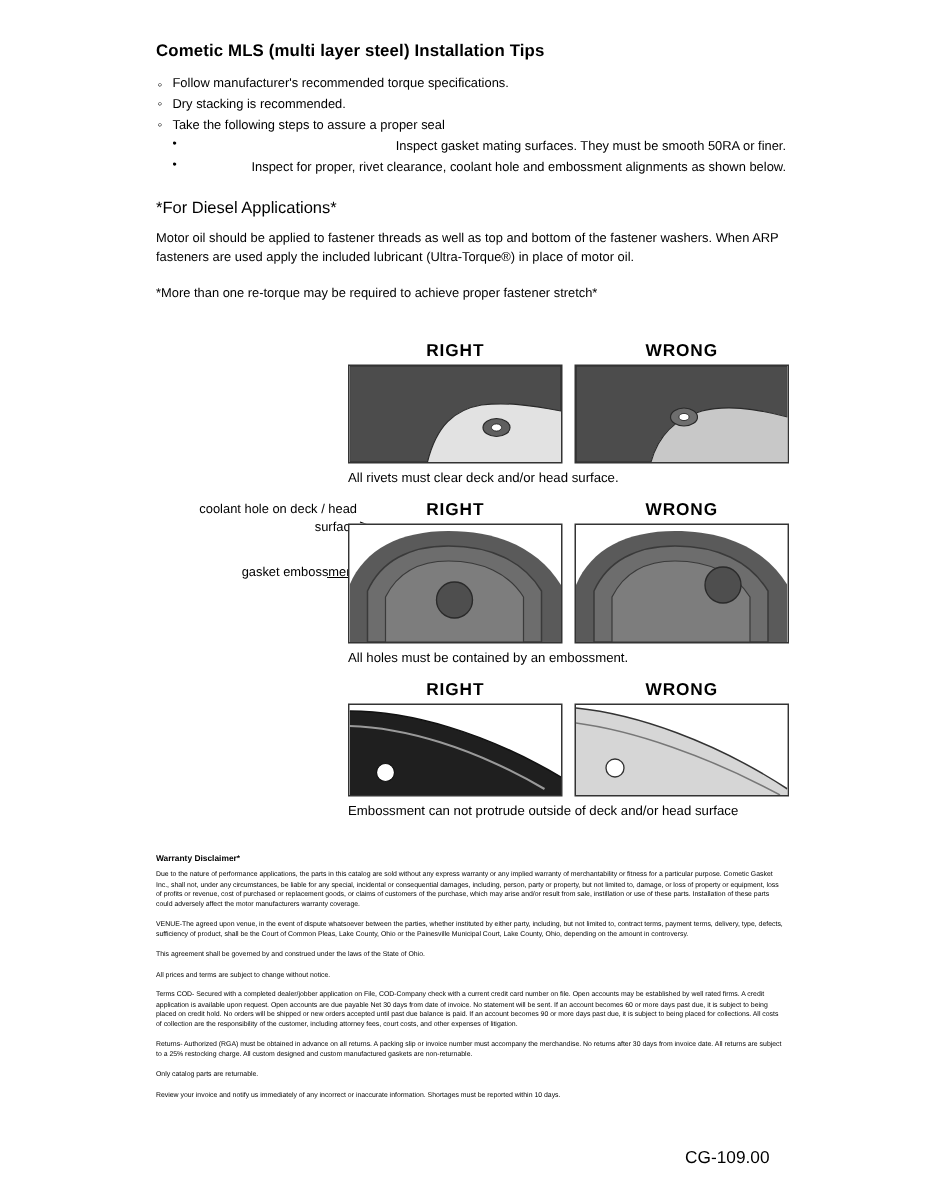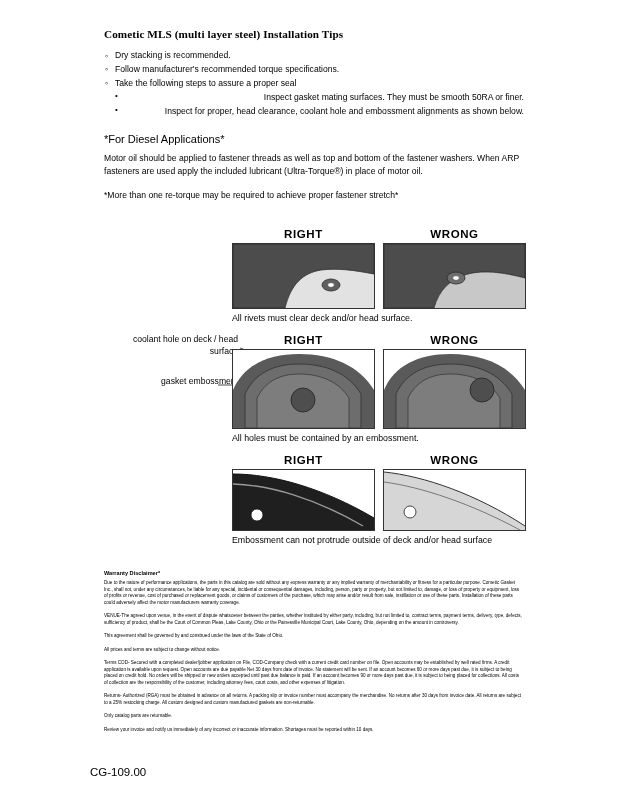--- a/index.html
+++ b/index.html
@@ -26,21 +26,20 @@
     position: absolute;
     left: 104px;
     top: 28px;
     width: 420px;
   }
   h1.title {
     font-size: 11.2px;
     font-weight: bold;
     margin: 0 0 9px 0;
     letter-spacing: 0.1px;
-    font-family: Liberation Serif, serif;
   }
   ul.bullets {
     list-style: none;
     margin: 0;
     padding: 0;
   }
   ul.bullets > li {
     font-size: 8.6px;
     line-height: 1.62;
     position: relative;
@@ -152,42 +151,42 @@
     font-size: 4.6px;
     line-height: 1.42;
     margin: 0 0 7px 0;
     text-align: left;
   }
   .docnum {
     position: absolute;
     left: 0;
     top: 766px;
     width: 513px;
-    text-align: left;
+    text-align: right;
     font-size: 11.5px;
     padding-left: 90px;
     box-sizing: border-box;
   }
 </style>
 </head>
 <body>
 
 <div class="page">
 
   <div class="content">
     <h1 class="title">Cometic MLS (multi layer steel) Installation Tips</h1>
 
     <ul class="bullets">
+      <li>Follow manufacturer's recommended torque specifications.</li>
       <li>Dry stacking is recommended.</li>
-      <li>Follow manufacturer's recommended torque specifications.</li>
       <li>Take the following steps to assure a proper seal</li>
     </ul>
     <ul class="subbullets">
       <li>Inspect gasket mating surfaces.  They must be smooth 50RA or finer.</li>
-      <li>Inspect for proper, head clearance, coolant hole and embossment alignments as shown below.</li>
+      <li>Inspect for proper, rivet clearance, coolant hole and embossment alignments as shown below.</li>
     </ul>
 
     <h2 class="subtitle">*For Diesel Applications*</h2>
     <p class="body">Motor oil should be applied to fastener threads as well as top and bottom of the fastener washers.  When ARP fasteners are used apply the included lubricant (Ultra-Torque®) in place of motor oil.</p>
     <p class="body last">*More than one re-torque may be required to achieve proper fastener stretch*</p>
   </div>
 
   <div class="callouts">
     <div class="callout-text">coolant hole on deck / head surface</div>
     <div class="callout-text second">gasket embossment</div>

